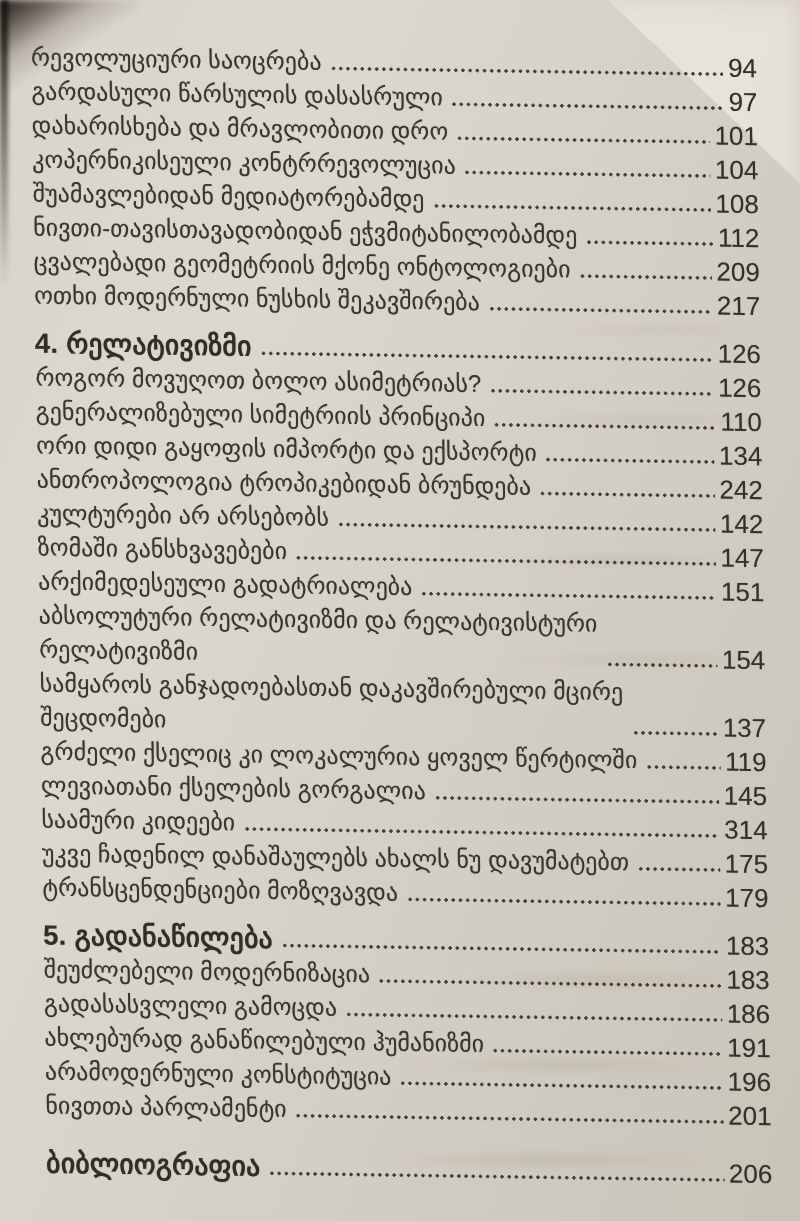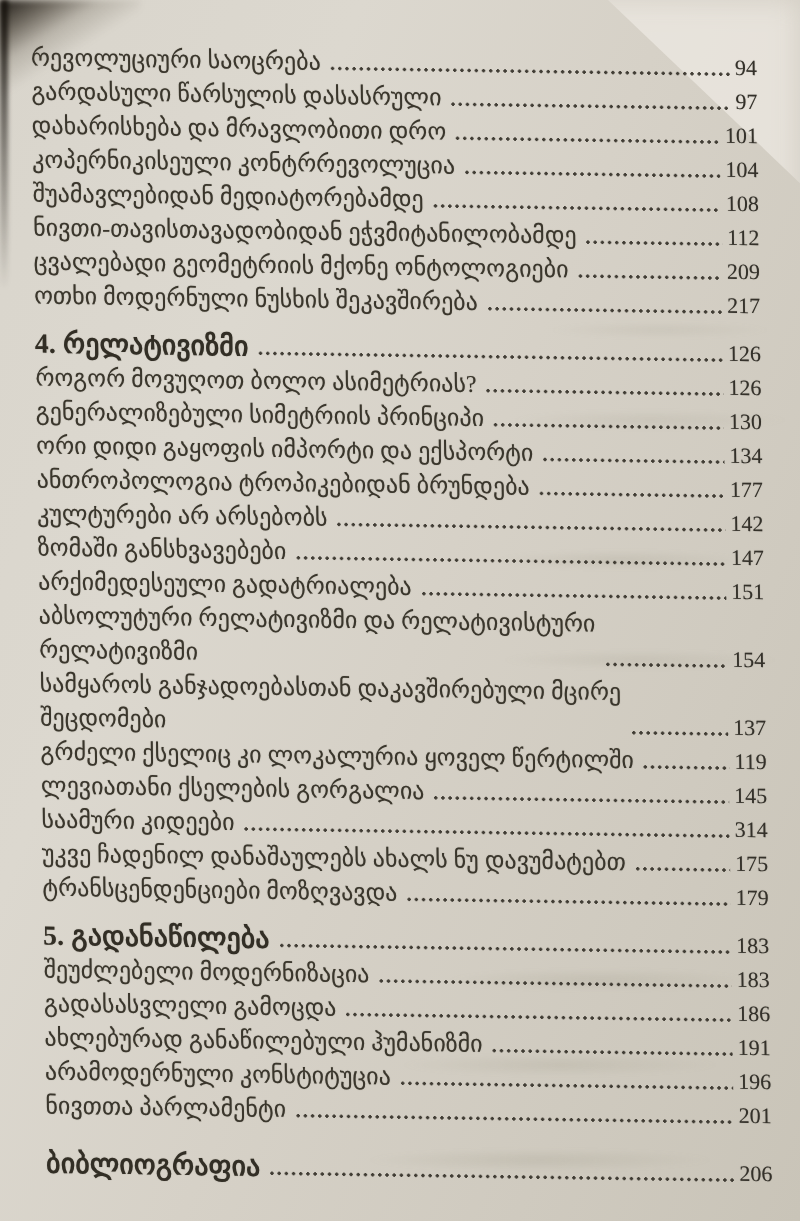--- a/index.html
+++ b/index.html
@@ -5,21 +5,21 @@
   html, body {
     margin: 0;
     padding: 0;
     background: #888;
   }
   .photo {
     position: relative;
     width: 800px;
     height: 1221px;
     overflow: hidden;
-    font-family: Liberation Serif, serif;
+    font-family: Liberation Sans, sans-serif;
     background:
       linear-gradient(112deg, #d9d5cc 0%, #dcd8cf 28%, #d6d1c7 52%, #cfcabf 78%, #c9c4b8 100%);
   }
   
   .glare {
     position: absolute;
     top: 0; right: 0;
     width: 100%; height: 100%;
     background: rgba(246, 243, 236, 0.55);
     clip-path: polygon(76% 0, 100% 0, 100% 15%);
@@ -92,21 +92,21 @@
     flex: 1 1 auto;
     min-width: 20px;
     height: 7px;
     margin: 0 5px 7px 8px;
     background-image: radial-gradient(circle, rgba(52,48,40,0.92) 1.45px, rgba(52,48,40,0) 1.8px);
     background-size: 7.2px 7px;
     background-repeat: repeat-x;
     background-position: left bottom;
   }
   .pagenum {
-    font-size: 22px;
+    font-size: 26px;
     color: #34312a;
     text-shadow: 0 0 1px rgba(52,49,42,0.4);
     flex: 0 0 auto;
   }
 </style>
 </head>
 <body>
 
 <div class="photo">
   <div class="glare"></div>
@@ -161,31 +161,31 @@
         <span class="pagenum">126</span>
       </div>
       <div class="row">
         <span class="title">როგორ მოვუღოთ ბოლო ასიმეტრიას?</span>
         <span class="leader"></span>
         <span class="pagenum">126</span>
       </div>
       <div class="row">
         <span class="title">გენერალიზებული სიმეტრიის პრინციპი</span>
         <span class="leader"></span>
-        <span class="pagenum">130</span>
+        <span class="pagenum">110</span>
       </div>
       <div class="row">
         <span class="title">ორი დიდი გაყოფის იმპორტი და ექსპორტი</span>
         <span class="leader"></span>
         <span class="pagenum">134</span>
       </div>
       <div class="row">
         <span class="title">ანთროპოლოგია ტროპიკებიდან ბრუნდება</span>
         <span class="leader"></span>
-        <span class="pagenum">177</span>
+        <span class="pagenum">242</span>
       </div>
       <div class="row">
         <span class="title">კულტურები არ არსებობს</span>
         <span class="leader"></span>
         <span class="pagenum">142</span>
       </div>
       <div class="row">
         <span class="title">ზომაში განსხვავებები</span>
         <span class="leader"></span>
         <span class="pagenum">147</span>

